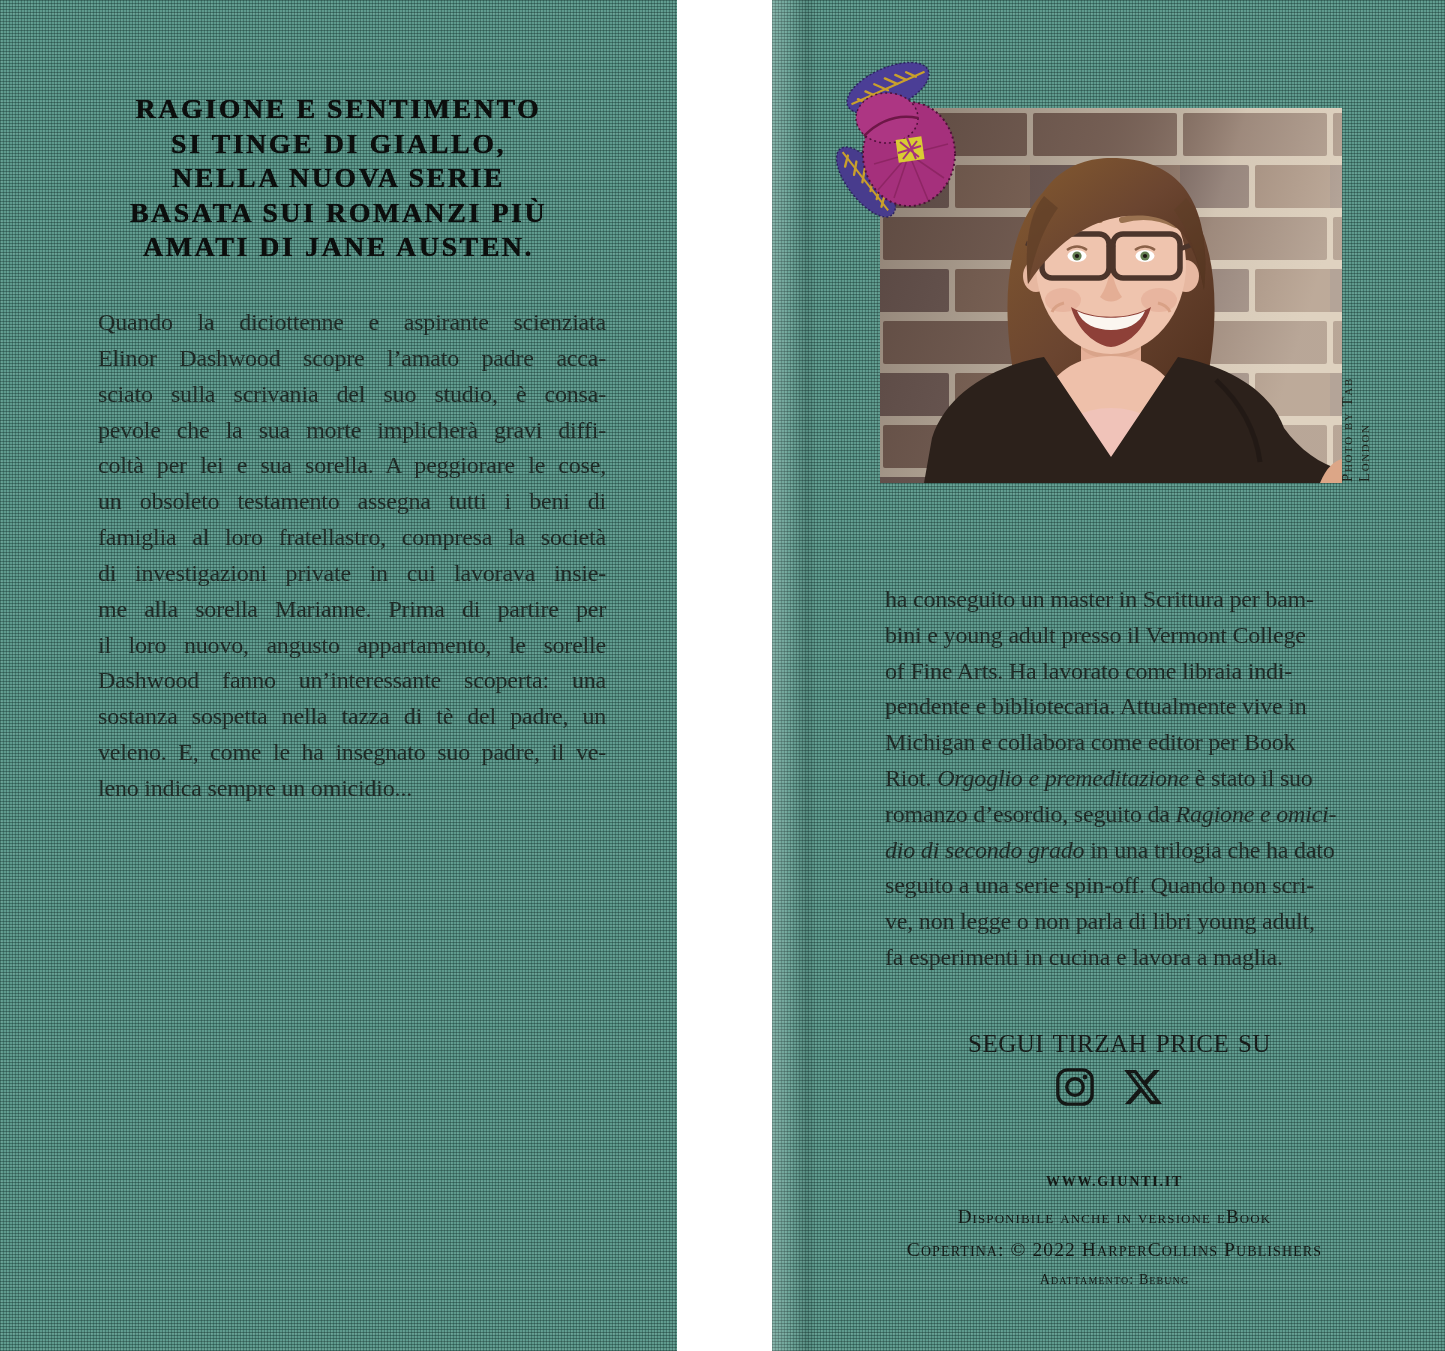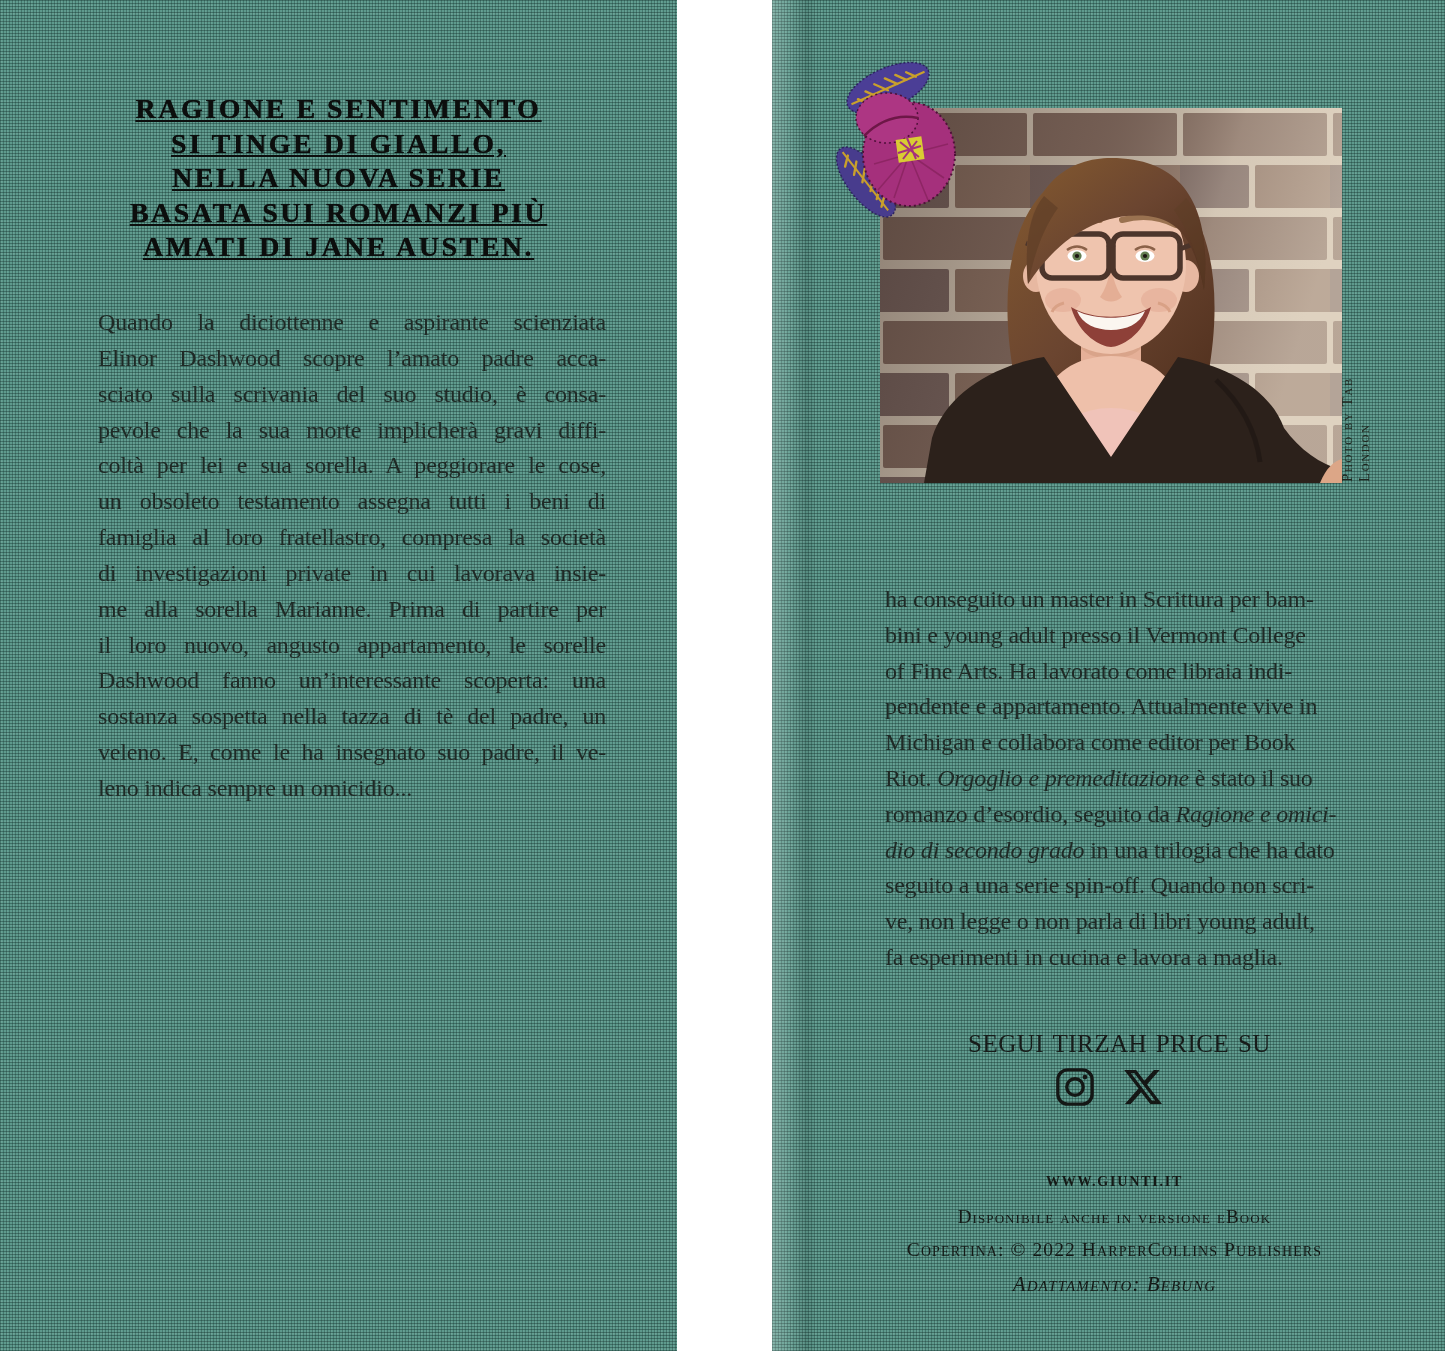--- a/index.html
+++ b/index.html
@@ -31,21 +31,21 @@
     position:absolute;top:92px;left:20px;right:20px;text-align:center;
     font-weight:700;font-size:28px;line-height:34.5px;letter-spacing:2.5px;
     color:#0c0e0d;text-shadow:0 0 .7px #0c0e0d;
   }
   .synopsis{
     position:absolute;top:305px;left:78px;width:508px;
     font-size:24px;line-height:35.85px;letter-spacing:-0.2px;color:#1f2a26;padding-left:20px;
   }
   .tline{text-align:justify;text-align-last:justify;white-space:nowrap;}
   .tline.last{text-align:left;text-align-last:left;}
-  .hl-line{white-space:nowrap;text-decoration:underline;}
+  .hl-line{white-space:nowrap;}
   .it{font-style:italic;}
 
   
   .photo{position:absolute;left:108px;top:108px;width:462px;height:375px;z-index:2;}
   .photo svg{display:block;}
   .flower{position:absolute;left:64px;top:56px;width:120px;height:172px;z-index:4;}
   .photo-credit{
     position:absolute;left:574px;top:318px;height:164px;width:20px;z-index:3;
     writing-mode:vertical-rl;transform:rotate(180deg);
     font-variant:small-caps;font-size:15px;letter-spacing:1.6px;color:#20261f;
@@ -69,21 +69,21 @@
     display:flex;justify-content:center;align-items:center;gap:26px;
   }
   .social .icn{width:42px;height:42px;display:block;}
   .footer{
     position:absolute;top:1174px;left:12px;right:0;text-align:center;color:#151a17;
   }
   .f-url{font-size:14px;font-weight:700;letter-spacing:1.8px;margin-bottom:16px;}
   .f-sc{font-variant:small-caps;letter-spacing:1.1px;}
   .f-ebook{font-size:19px;margin-bottom:11px;}
   .f-copy{font-size:19.5px;margin-bottom:11px;}
-  .f-adapt{font-size:21px;font-style:italic;}
+  .f-adapt{font-size:14px;}
 </style>
 </head>
 <body>
 
 <div id="back-cover" class="tex">
   <div class="headline">
       <div class="hl-line">RAGIONE E SENTIMENTO</div>
       <div class="hl-line">SI TINGE DI GIALLO,</div>
       <div class="hl-line">NELLA NUOVA SERIE</div>
       <div class="hl-line">BASATA SUI ROMANZI PIÙ</div>
@@ -204,21 +204,21 @@
     <path d="M64 86 l19 15 M71 82 l9 21 M62 97 l23 -7 M67 103 l14 -18" stroke="#a5307c" stroke-width="2"></path>
   </svg>
 
   <div class="photo-credit">Photo by Tab London</div>
 
 
   <div class="bio">
       <div class="tline"><span>ha conseguito un master in Scrittura per bam-</span></div>
       <div class="tline"><span>bini e young adult presso il Vermont College</span></div>
       <div class="tline"><span>of Fine Arts. Ha lavorato come libraia indi-</span></div>
-      <div class="tline"><span>pendente e appartamento. Attualmente vive in</span></div>
+      <div class="tline"><span>pendente e bibliotecaria. Attualmente vive in</span></div>
       <div class="tline"><span>Michigan e collabora come editor per Book</span></div>
       <div class="tline"><span>Riot. </span><span class="it">Orgoglio e premeditazione</span><span> è stato il suo</span></div>
       <div class="tline"><span>romanzo d’esordio, seguito da </span><span class="it">Ragione e omici-</span></div>
       <div class="tline"><span class="it">dio di secondo grado</span><span> in una trilogia che ha dato</span></div>
       <div class="tline"><span>seguito a una serie spin-off. Quando non scri-</span></div>
       <div class="tline"><span>ve, non legge o non parla di libri young adult,</span></div>
       <div class="tline last"><span>fa esperimenti in cucina e lavora a maglia.</span></div>
     </div>
 
   <div class="follow">SEGUI TIRZAH PRICE SU</div>

